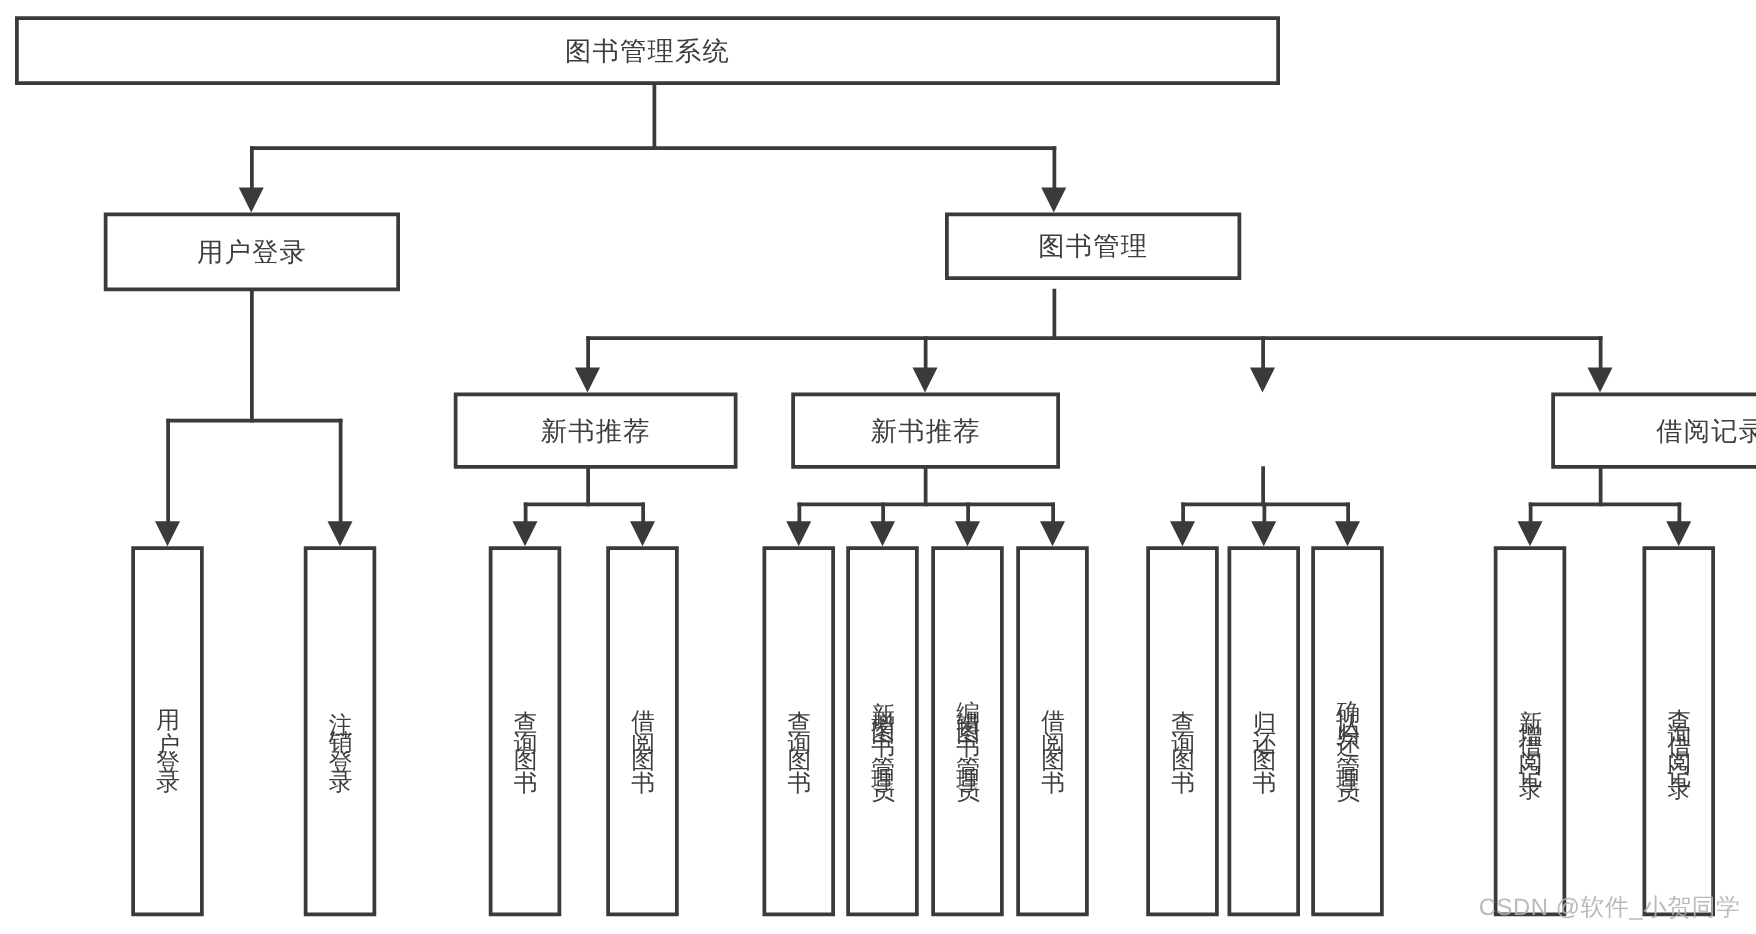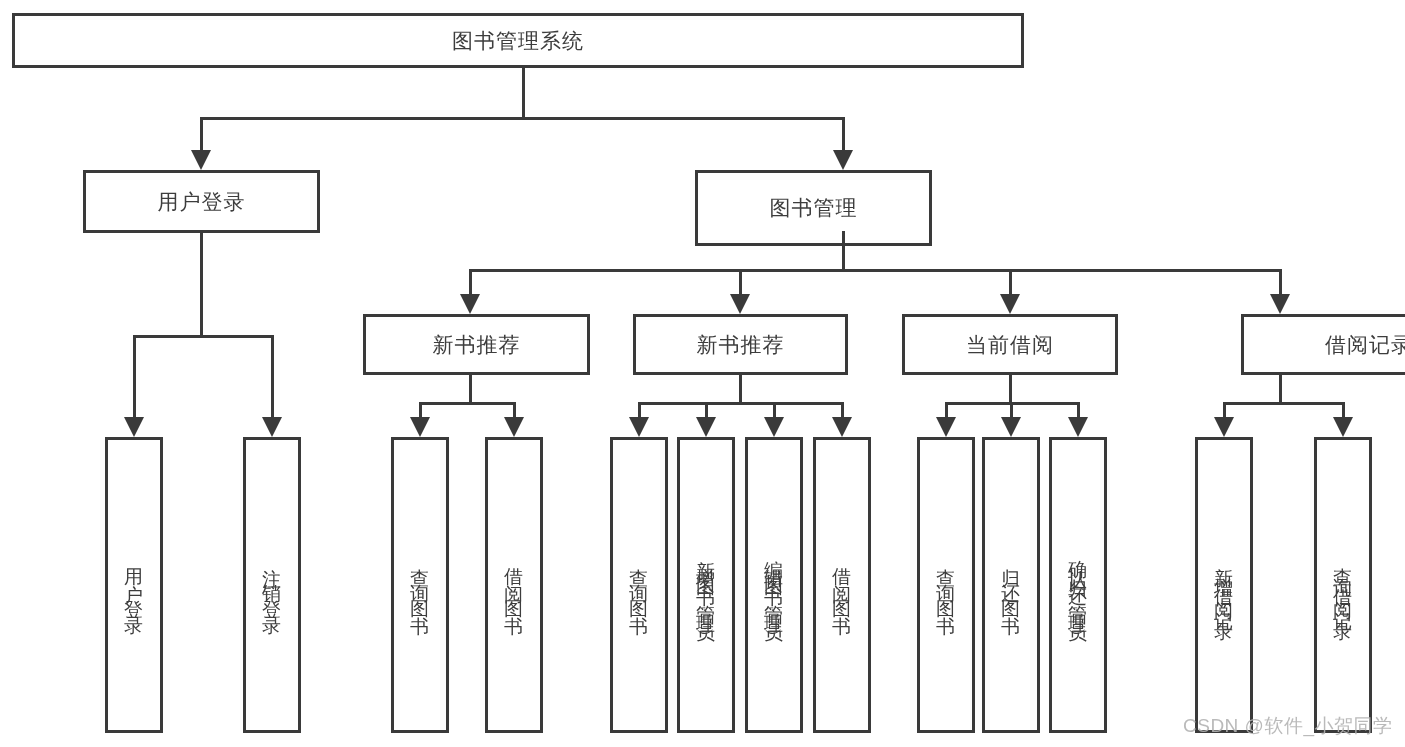--- a/index.html
+++ b/index.html
@@ -36,21 +36,21 @@
   <div class="vline" style="left:522px;top:66px;height:54px"></div>
   <div class="hline" style="left:200px;top:117px;width:645px"></div>
   <div class="vline" style="left:200px;top:117px;height:36px"></div>
   <div class="arrow" style="left:191px;top:150px"></div>
   <div class="vline" style="left:842px;top:117px;height:36px"></div>
   <div class="arrow" style="left:833px;top:150px"></div>
 
   <div class="box hbox" style="left:83px;top:170px;width:237px;height:63px">
     <span>用户登录</span>
   </div>
-  <div class="box hbox" style="left:695px;top:170px;width:237px;height:76px">
+  <div class="box hbox" style="left:756px;top:170px;width:237px;height:54px">
     <span>图书管理</span>
   </div>
 
   <div class="vline" style="left:200px;top:231px;height:107px"></div>
   <div class="hline" style="left:133px;top:335px;width:141px"></div>
   <div class="vline" style="left:133px;top:335px;height:84px"></div>
   <div class="arrow" style="left:124px;top:417px"></div>
   <div class="vline" style="left:271px;top:335px;height:84px"></div>
   <div class="arrow" style="left:262px;top:417px"></div>
 
@@ -63,23 +63,20 @@
   <div class="vline" style="left:1009px;top:269px;height:27px"></div>
   <div class="arrow" style="left:1000px;top:294px"></div>
   <div class="vline" style="left:1279px;top:269px;height:27px"></div>
   <div class="arrow" style="left:1270px;top:294px"></div>
 
   <div class="box hbox" style="left:363px;top:314px;width:227px;height:61px">
     <span>新书推荐</span>
   </div>
   <div class="box hbox" style="left:633px;top:314px;width:215px;height:61px">
     <span>新书推荐</span>
-  </div>
-  <div class="box hbox" style="left:902px;top:314px;width:216px;height:61px">
-    <span>当前借阅</span>
   </div>
   <div class="box hbox" style="left:1241px;top:314px;width:256px;height:61px">
     <span>借阅记录</span>
   </div>
 
   <div class="vline" style="left:469px;top:373px;height:32px"></div>
   <div class="hline" style="left:419px;top:402px;width:97px"></div>
   <div class="vline" style="left:419px;top:402px;height:17px"></div>
   <div class="arrow" style="left:410px;top:417px"></div>
   <div class="vline" style="left:513px;top:402px;height:17px"></div>

